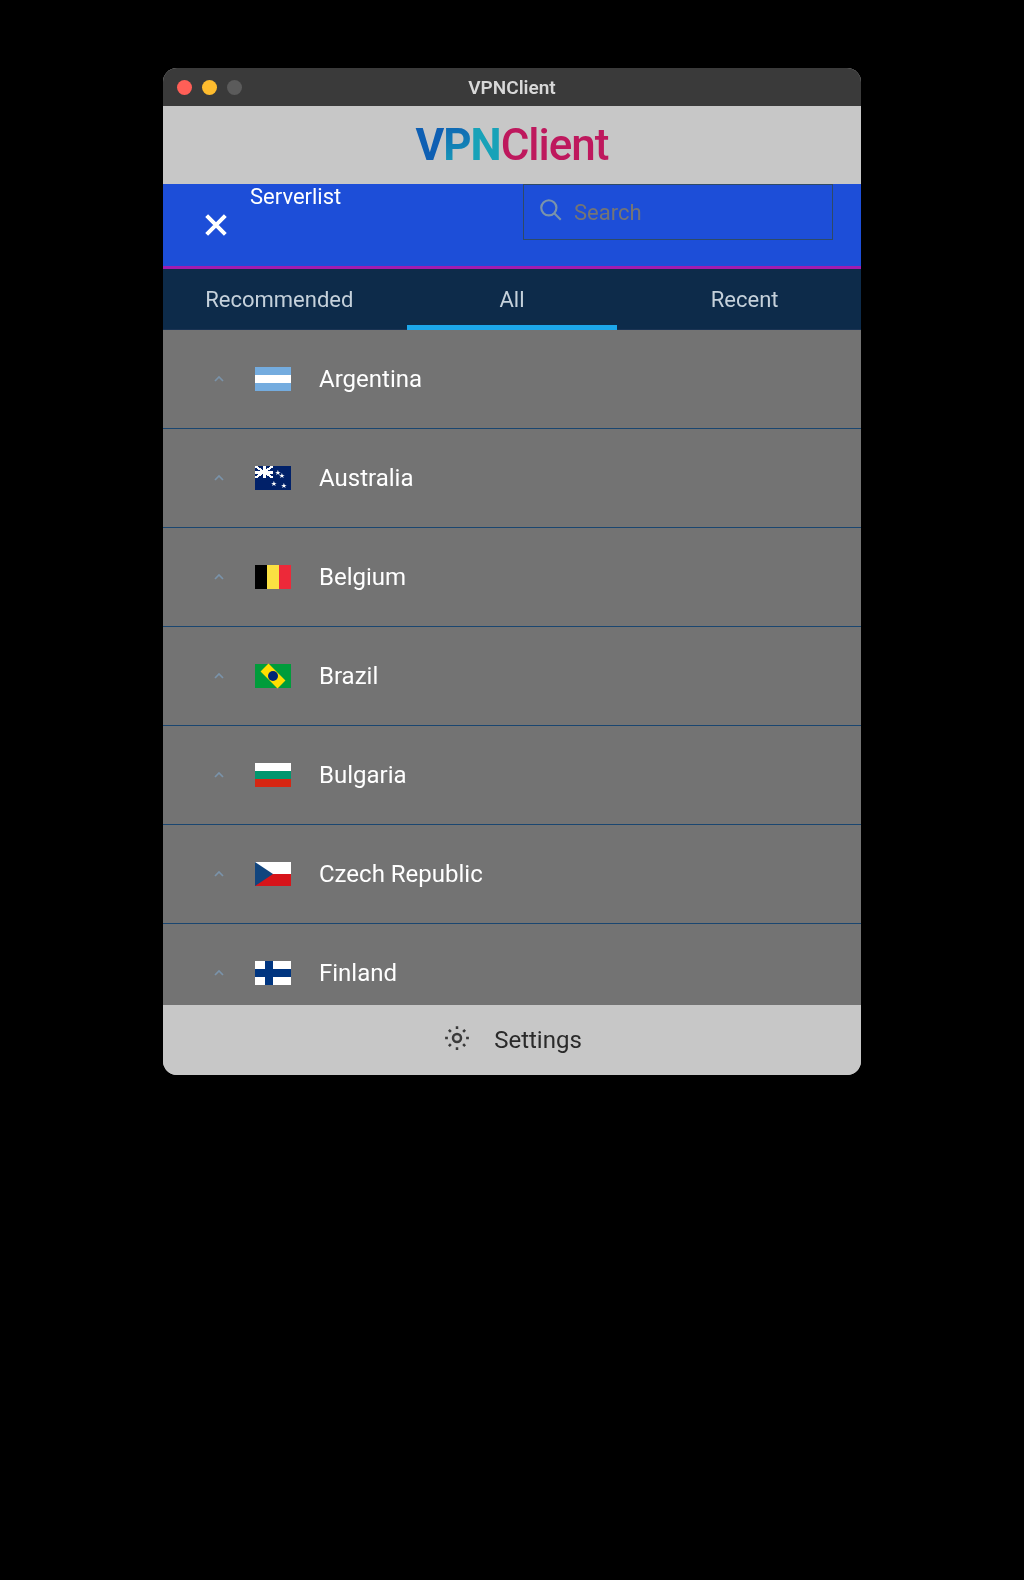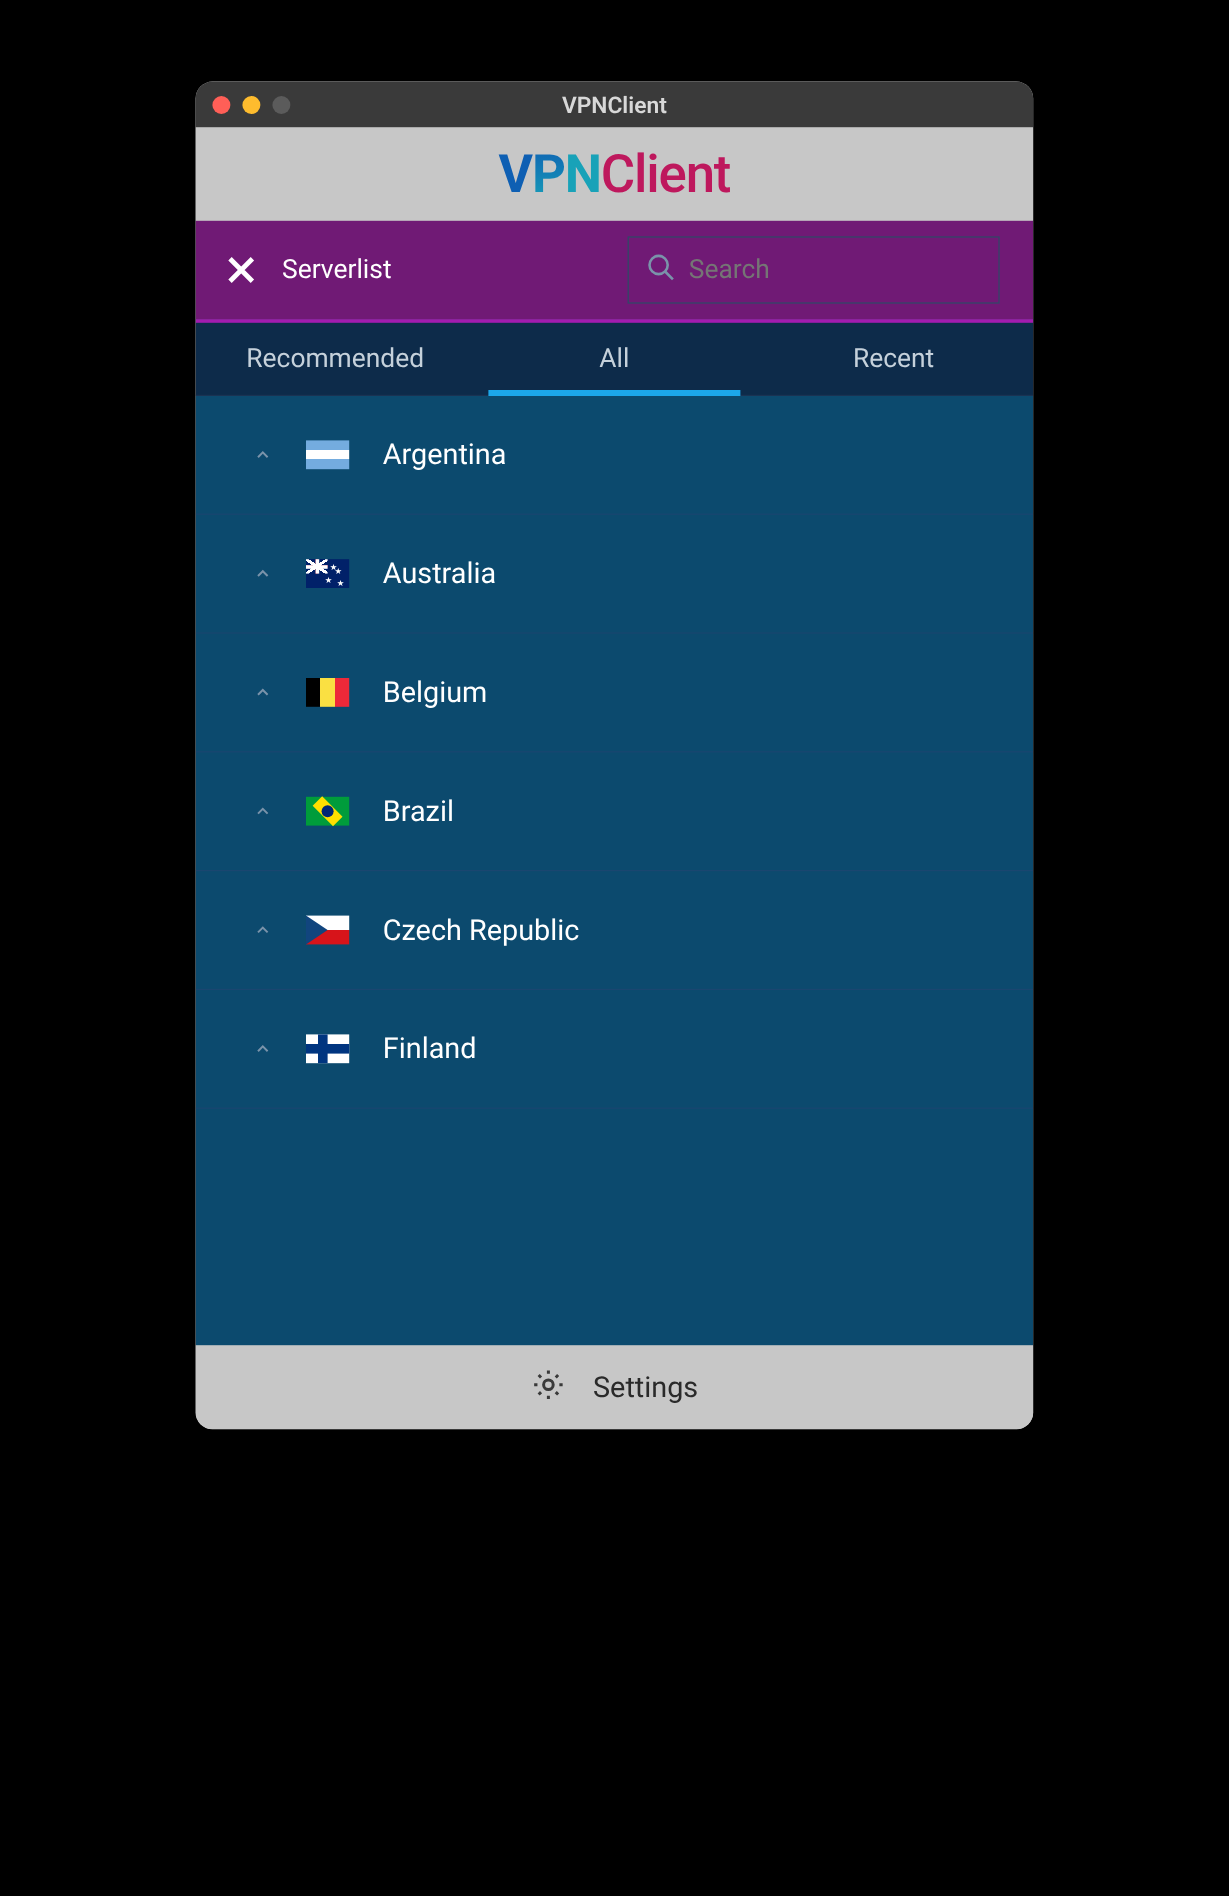--- a/index.html
+++ b/index.html
@@ -7,32 +7,32 @@
 .window { width: 698px; background: #c7c7c7; border-radius: 14px; overflow: hidden; box-shadow: 0 20px 60px rgba(0,0,0,.6); }
 .titlebar { background: #3a3a3a; height: 38px; display: flex; align-items: center; padding: 16px 14px; position: relative;}
 .traffic { display:flex; gap:10px; }
 .dot { width:15px; height:15px; border-radius:50%; }
 .dot.red{background:#ff5f57;} .dot.yellow{background:#febc2e;} .dot.gray{background:#5b5b5b;}
 .titlebar-title{ color:#d8d8d8; font-weight:600; font-size:19px; position:absolute; left:0; right:0; text-align:center; pointer-events:none;}
 .brand { background:#c7c7c7; height:78px; display:flex; align-items:center; justify-content:center;}
 .brand-logo { font-weight:700; font-size:44px; letter-spacing:-1px; display:flex;}
 .brand-v{ color:#0e5fb3;} .brand-p{background:linear-gradient(180deg,#0e5fb3,#18a2b8); -webkit-background-clip:text; color:transparent;} .brand-n{color:#18a2b8;}
 .brand-client{ color:#be185d; font-weight:500;}
-.topbar { background:#701a75; height:82px; display:flex; align-items:center; padding:0 28px 0 22px; gap:18px;}
+.topbar { background:#1d4ed8; height:82px; display:flex; padding:0 28px 0 37px; gap:18px;}
 .close-x { color:#fff; font-size:30px; font-weight:300; cursor:pointer; display:flex; align-items:center;}
 .close-x svg{width:32px;height:32px;}
 .serverlist-label{ color:#fff; font-size:22px;}
 .search-box{ margin-left:auto; width:310px; height:56px; border:1px solid #2e4a66; display:flex; align-items:center; padding:0 14px; gap:10px;}
 .search-icon{ color:#7a93aa;}
 .search-icon svg{width:26px;height:26px;}
 .search-input{ background:transparent; border:none; outline:none; color:#b8c5d0; font-size:22px; width:100%;}
 .tabs{ background:#0d2b4a; height:64px; display:flex; border-top:3px solid #a21caf; border-bottom:1px solid #1a3353;}
 .tab{ flex:1; display:flex; align-items:center; justify-content:center; color:#c5d1db; font-size:22px; cursor:pointer; position:relative;}
 .tab.active::after{ content:""; position:absolute; bottom:-1px; left:50%; transform:translateX(-50%); width:210px; height:5px; background:#1ca7ea;}
-.server-list{ background:#0c4a6e; height:791px; overflow-y:auto; position:relative;}
+.server-list{ background:#737373; height:675px; overflow-y:auto; position:relative;}
 .server-row{ height:99px; border-bottom:1px solid #1a4670; display:flex; align-items:center; padding:0 20px 0 48px; gap:28px; cursor:pointer;}
 .chev{ color:#7a93aa; width:16px; display:flex; justify-content:center;}
 .chev svg{width:16px;height:16px;}
 .flag{ width:36px; height:24px; flex-shrink:0;}
 .country{ color:#fff; font-size:24px;}
 .footer{ background:#c7c7c7; height:70px; display:flex; align-items:center; justify-content:center; gap:22px; cursor:pointer;}
 .gear{ color:#3a3a3a;}
 .gear svg{width:30px;height:30px;}
 .settings-label{ color:#2a2a2a; font-size:24px;}
 
@@ -145,20 +145,29 @@
         </span>
         <div class="flag flag-br"></div>
         <span class="country">Brazil</span>
       </div>
       <div class="server-row">
         <span class="chev">
           <svg viewBox="0 0 24 24" fill="none" stroke="currentColor" stroke-width="2.5">
             <path d="M6 15l6-6 6 6"></path>
           </svg>
         </span>
+        <div class="flag flag-bg"></div>
+        <span class="country">Bulgaria</span>
+      </div>
+      <div class="server-row">
+        <span class="chev">
+          <svg viewBox="0 0 24 24" fill="none" stroke="currentColor" stroke-width="2.5">
+            <path d="M6 15l6-6 6 6"></path>
+          </svg>
+        </span>
         <div class="flag flag-cz"></div>
         <span class="country">Czech Republic</span>
       </div>
       <div class="server-row">
         <span class="chev">
           <svg viewBox="0 0 24 24" fill="none" stroke="currentColor" stroke-width="2.5">
             <path d="M6 15l6-6 6 6"></path>
           </svg>
         </span>
         <div class="flag flag-fi"></div>

